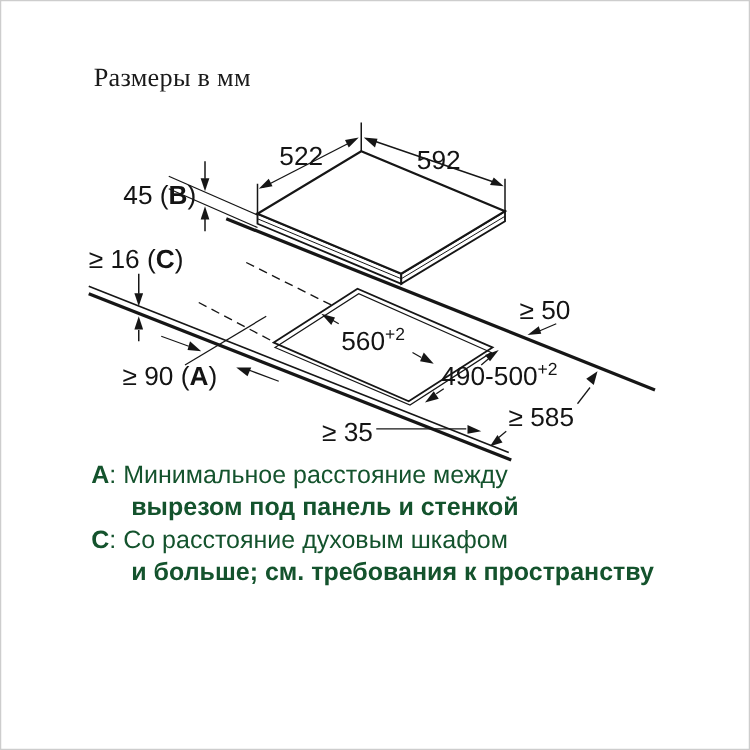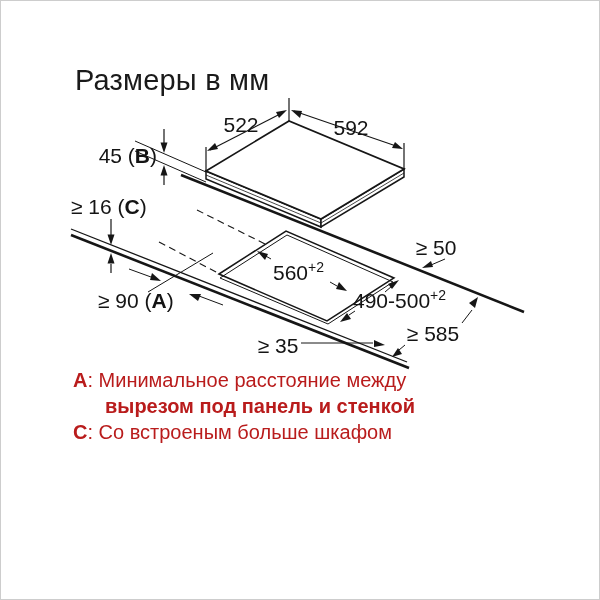--- a/index.html
+++ b/index.html
@@ -2,34 +2,35 @@
 <html><head>
 <meta charset="utf-8">
 <style>
   html,body{margin:0;padding:0;background:#fff;}
   .canvas{
     position:relative;width:600px;height:600px;background:#ffffff;
     font-family:"Liberation Sans",sans-serif;color:#111;
     box-sizing:border-box;border:1px solid #cdcdcd;overflow:hidden;
   }
   .title{
-    position:absolute;left:74px;top:63px;font-size:29px;color:#1a1a1a;
+    position:absolute;left:74px;top:49px;font-size:21px;color:#1a1a1a;
     letter-spacing:0.2px;
+    font-family:Liberation Serif, serif;
   }
   svg{position:absolute;left:0;top:0;}
   svg text{font-family:"Liberation Sans",sans-serif;fill:#141414;}
   .dim{font-size:21px;}
   .sup{font-size:14px;}
   .bold{font-weight:bold;}
   .ln{stroke:#161616;fill:none;}
   .head{fill:#161616;stroke:none;}
   .face{fill:#ffffff;stroke:#161616;}
   .legend{
     position:absolute;left:72px;top:366px;width:480px;
-    font-size:20px;line-height:26px;color:#b91c1c;
+    font-size:20px;line-height:26px;color:#14532d;
   }
   .lg-line{white-space:nowrap;}
   .lg-line.indent{padding-left:32px;font-weight:bold;}
   .lg-key{font-weight:bold;}
 </style>
 </head>
 <body>
 
 <div class="canvas">
 
@@ -139,16 +140,17 @@
       <line class="ln" x1="404" y1="344" x2="398" y2="349" stroke-width="1"></line>
       <polygon class="head" points="391,356 397,347 401,353"></polygon>
       <text class="dim" x="432" y="340" text-anchor="middle">≥ 585</text>
     </g>
 
   </svg>
 
   <div class="legend">
     <div class="lg-line"><span class="lg-key">A</span><span>: Минимальное расстояние между</span></div>
     <div class="lg-line indent"><span>вырезом под панель и стенкой</span></div>
-    <div class="lg-line"><span class="lg-key">C</span><span>: Со встроеным больше шкафом</span></div>
+    <div class="lg-line"><span class="lg-key">C</span><span>: Со расстояние духовым шкафом</span></div>
+    <div class="lg-line indent"><span>и больше; см. требования к пространству</span></div>
   </div>
 
 </div>
 
 </body></html>

